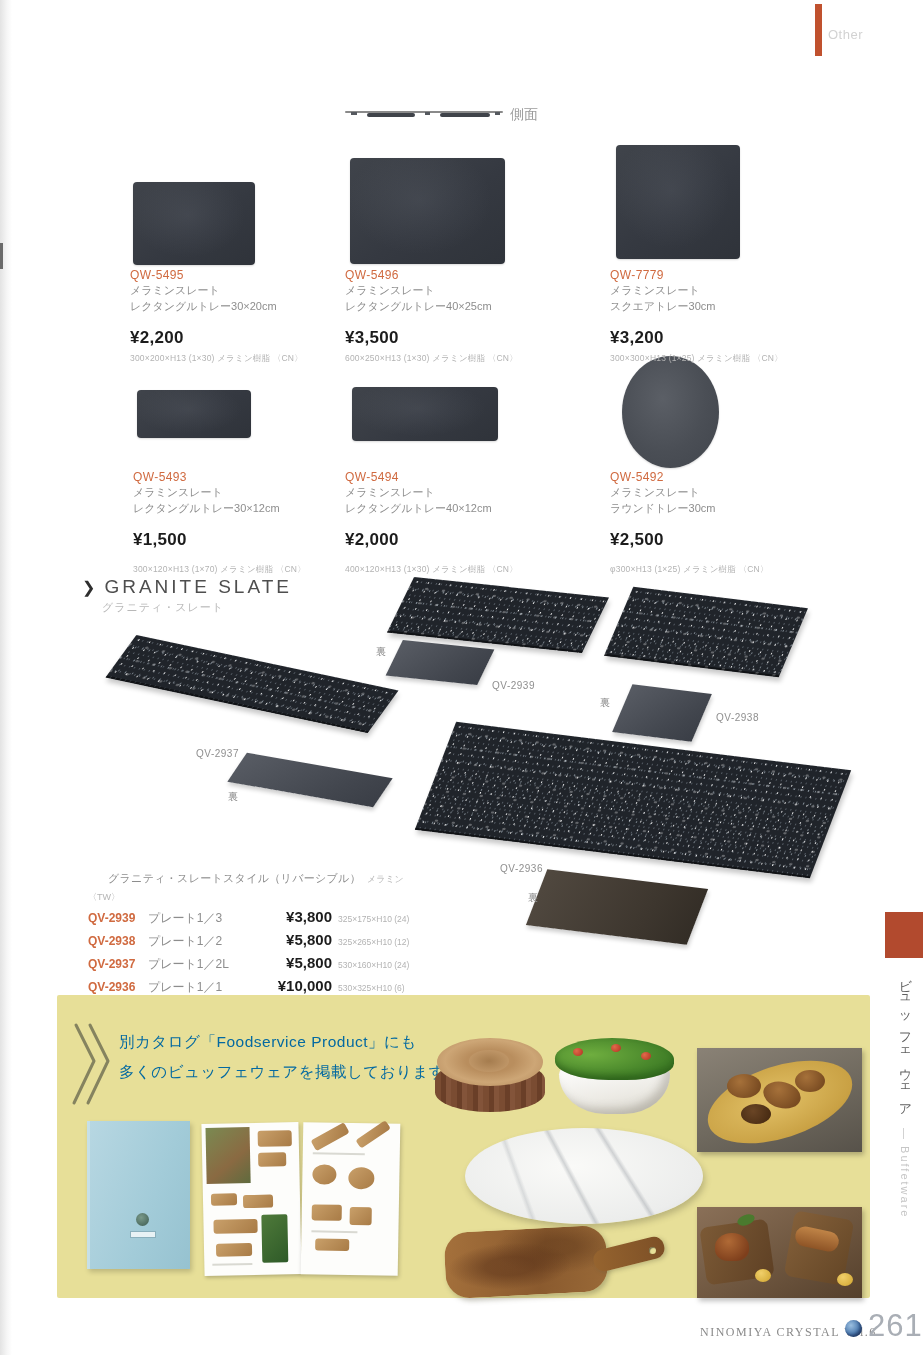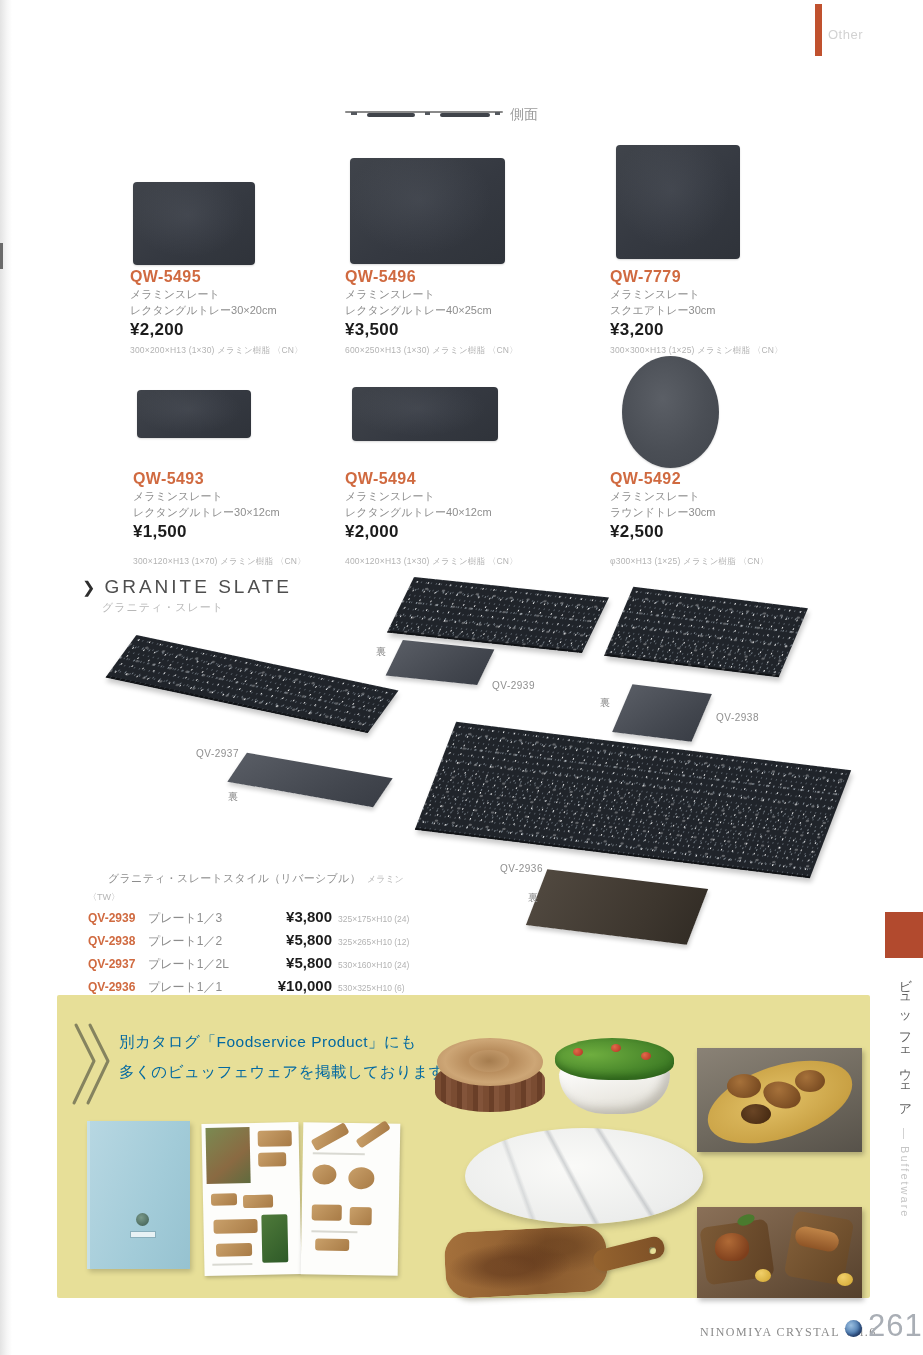--- a/index.html
+++ b/index.html
@@ -41,23 +41,23 @@
   .t1 { left:350px; top:158px; width:155px; height:106px; }
   .t2 { left:616px; top:145px; width:124px; height:114px; }
   .t3 { left:137px; top:390px; width:114px; height:48px; }
   .t4 { left:352px; top:387px; width:146px; height:54px; }
   .t5 { left:622px; top:356px; width:97px; height:112px; }
 
   
   .pinfo { position:absolute; width:210px; }
   .p0 { left:130px; top:268px; } .p1 { left:345px; top:268px; } .p2 { left:610px; top:268px; }
   .p3 { left:133px; top:470px; } .p4 { left:345px; top:470px; } .p5 { left:610px; top:470px; }
-  .pcode { color:#d06a40; font-size:16px; font-weight:bold; letter-spacing:.4px; }
+  .pcode { color:#d06a40; font-size:12px; font-weight:normal; letter-spacing:.4px; }
   .pname { color:#8d8d8d; font-size:11px; line-height:1.25; margin-top:2px; }
-  .pprice { color:#1c1c1c; font-size:17px; font-weight:bold; margin-top:2px; letter-spacing:.3px; }
+  .pprice { color:#1c1c1c; font-size:17px; font-weight:bold; margin-top:14px; letter-spacing:.3px; }
   .pspec { color:#b3b3b3; font-size:8.5px; margin-top:5px; letter-spacing:.2px; }
   .p3 .pspec, .p4 .pspec, .p5 .pspec { margin-top:14px; }
 
   
   .gs-head { position:absolute; left:82px; top:576px; font-size:19px; color:#4e4e4e; letter-spacing:3px; }
   .gs-head .marker { font-size:16px; margin-right:6px; color:#2e2e2e; }
   .gs-sub { position:absolute; left:102px; top:600px; font-size:11px; color:#b8b8b8; letter-spacing:1px; }
 
   .granite-tex { position:absolute;
     background-color:#20242a;

